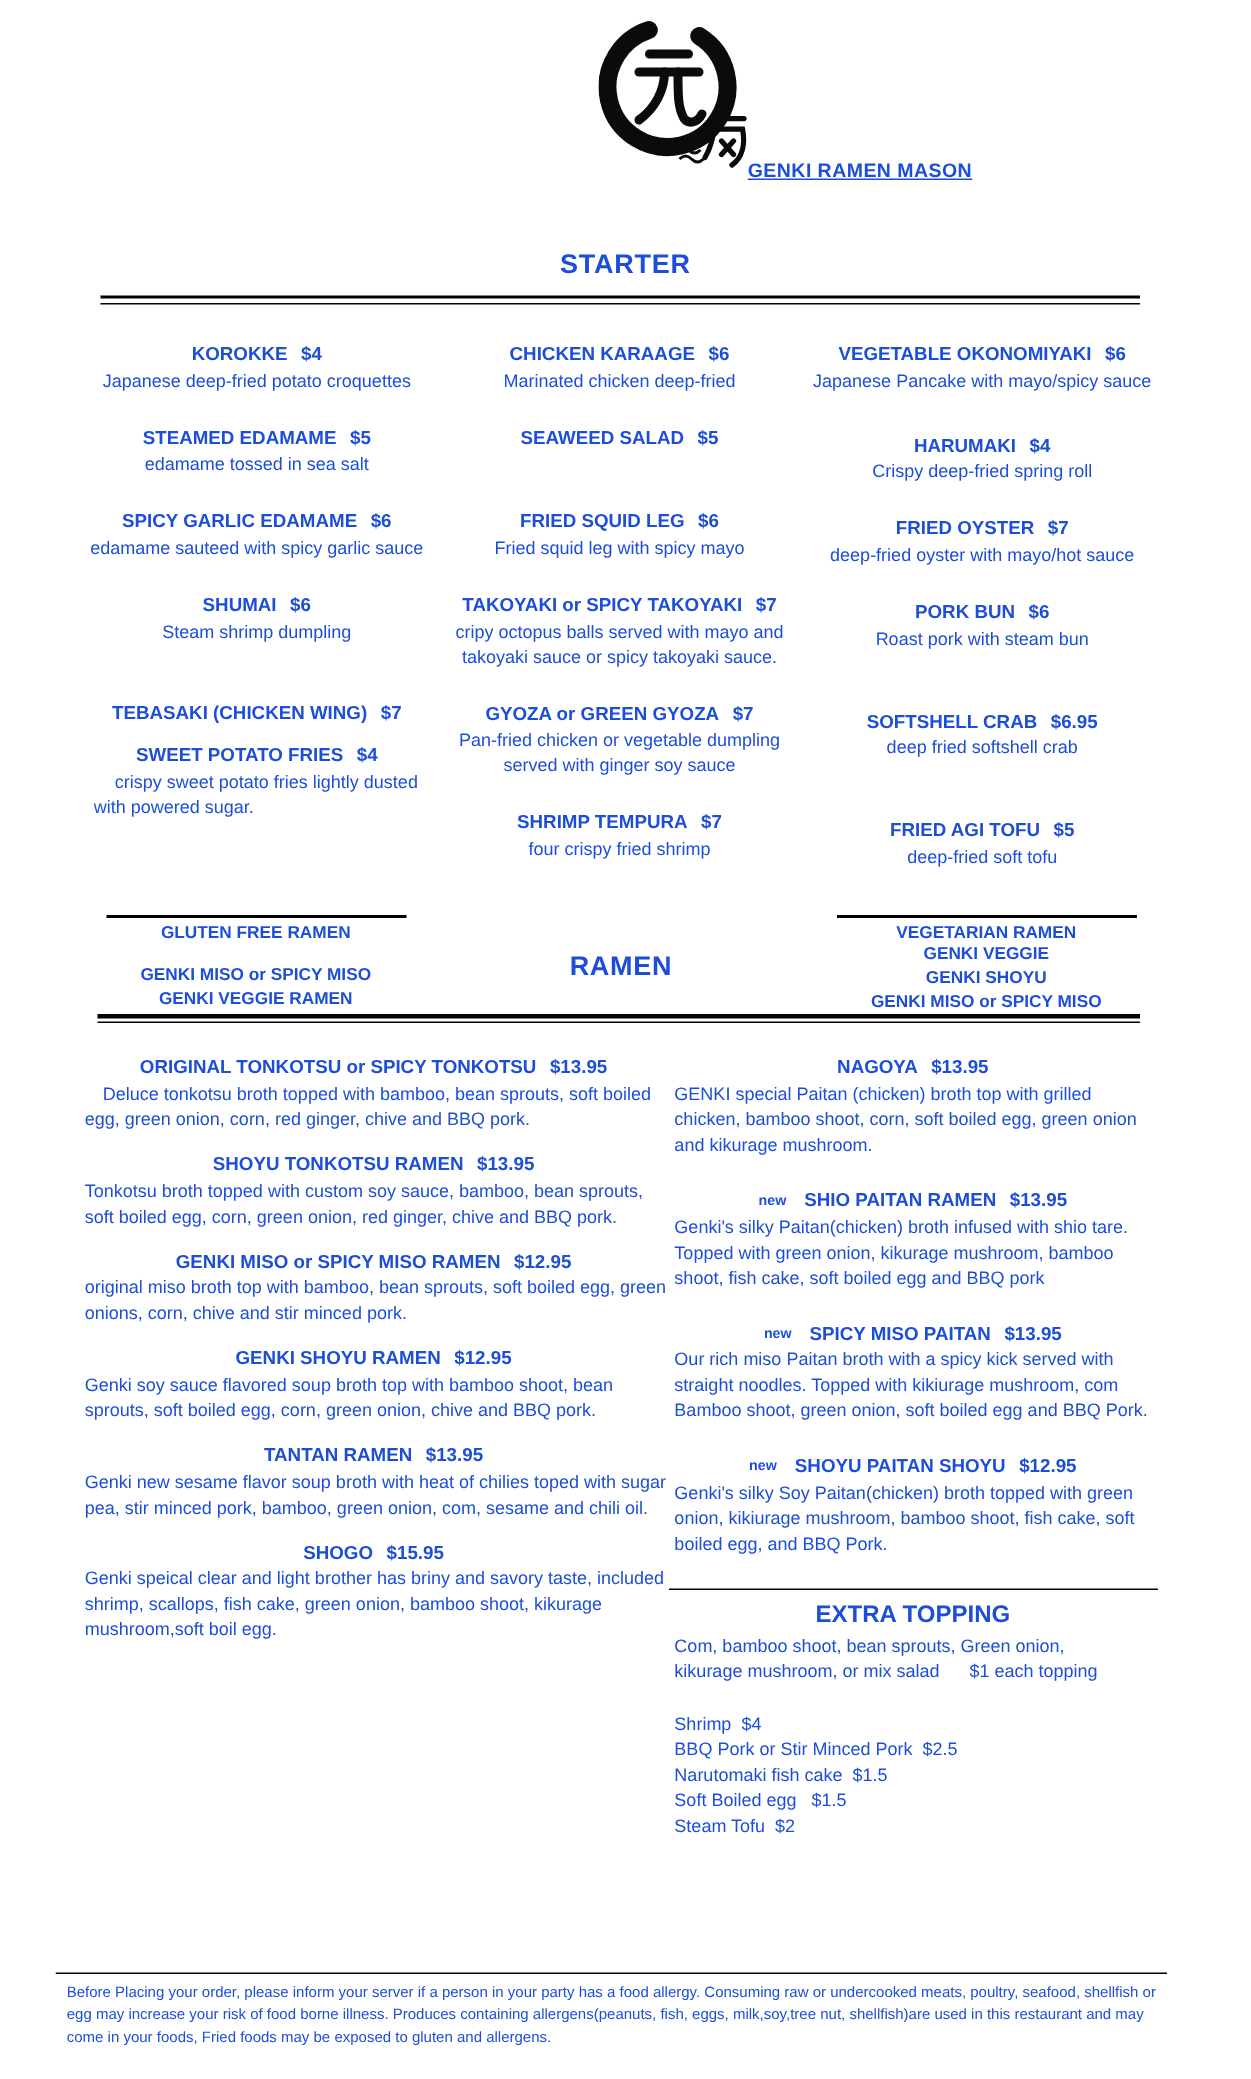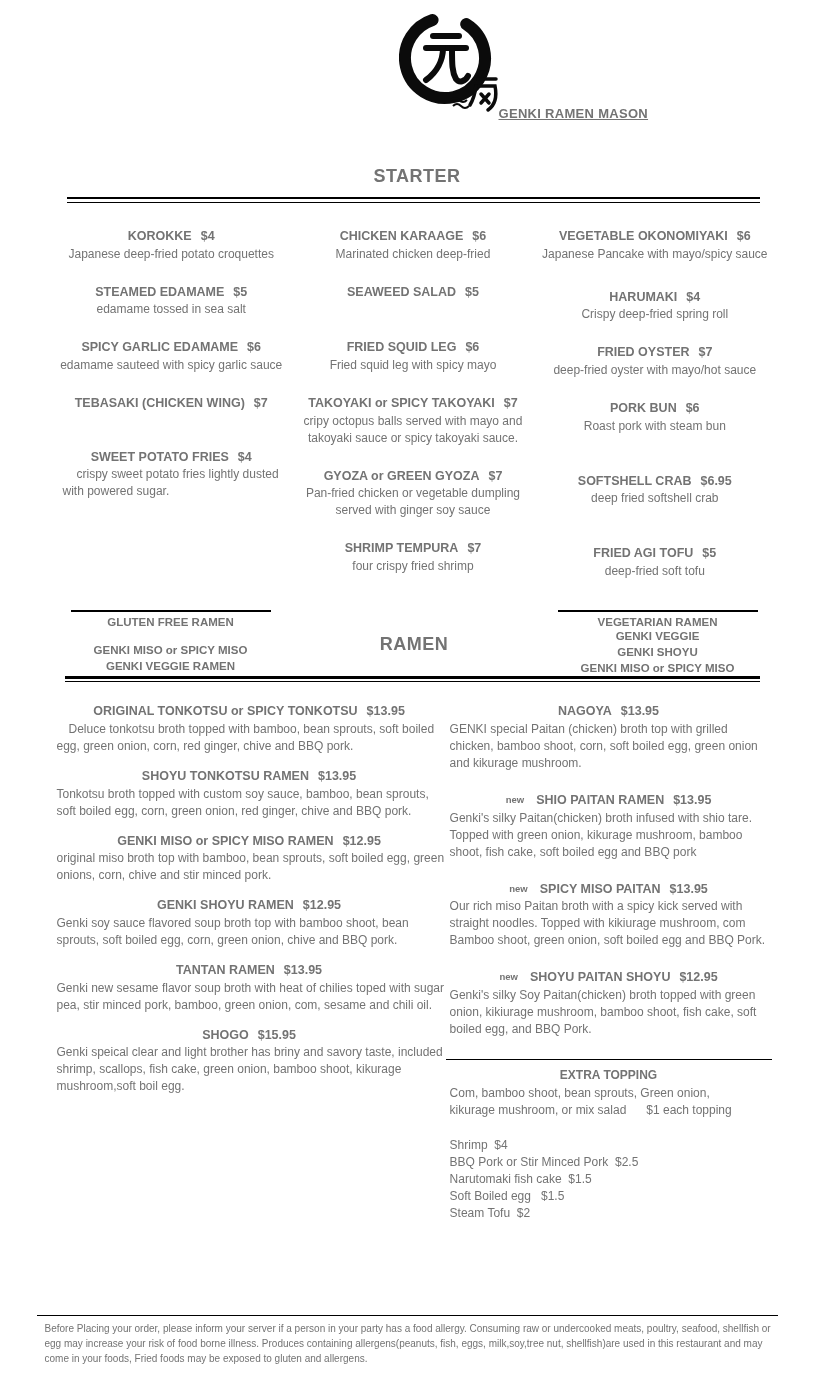--- a/index.html
+++ b/index.html
@@ -3,21 +3,21 @@
 <meta charset="utf-8">
 <style>
   * { margin: 0; padding: 0; box-sizing: border-box; }
   html, body { background: #ffffff; }
   .page {
     position: relative;
     width: 761px;
     height: 1386px;
     margin: 0 auto;
     background: #ffffff;
-    color: #737373;
+    color: #1d4ed8;
     font-family: "Liberation Sans", sans-serif;
     overflow: hidden;
   }
 
   
   .header { position: relative; height: 166px; }
   .logo { position: absolute; left: 362px; top: 2px; }
   .brand {
     position: absolute; left: 462px; top: 106px;
     font-size: 13px; font-weight: bold; letter-spacing: .3px;
@@ -85,21 +85,21 @@
   .ramen-col-right { width: 330px; }
   .ramen-item { margin-bottom: 14px; }
   .ramen-col-right .ramen-item { margin-bottom: 21px; }
   .ramen-item .item-desc { text-align: left; padding-left: 4px; }
   .ramen-col-left .ramen-item:first-child .item-desc { text-indent: 12px; }
   .new-tag { font-size: 9.5px; font-weight: bold; margin-right: 12px; position: relative; top: -1px; }
 
   
   .extra-topping { margin-top: 2px; }
   .extra-topping .rule { border-top: 1.5px solid #000; margin-bottom: 8px; }
-  .extra-title { text-align: center; font-weight: bold; font-size: 12px; margin-bottom: 3px; }
+  .extra-title { text-align: center; font-weight: bold; font-size: 16px; margin-bottom: 3px; }
   .extra-intro, .extra-item {
     font-weight: normal; font-size: 12px; line-height: 1.42;
     white-space: pre-wrap; padding-left: 4px;
   }
   .extra-items { margin-top: 18px; }
 
   
   .footer { position: absolute; left: 0; right: 0; top: 1315px; }
   .footer .rule { border-top: 1.5px solid #000; margin-right: 20px; }
   .disclaimer {
@@ -154,20 +154,24 @@
         </div>
         <div class="item">
           <div class="item-title"><span>STEAMED EDAMAME</span><span class="price">$5</span></div>
           <div class="item-desc">edamame tossed in sea salt</div>
         </div>
         <div class="item">
           <div class="item-title"><span>SPICY GARLIC EDAMAME</span><span class="price">$6</span></div>
           <div class="item-desc">edamame sauteed with spicy garlic sauce</div>
         </div>
         <div class="item">
+          <div class="item-title"><span>SHUMAI</span><span class="price">$6</span></div>
+          <div class="item-desc">Steam shrimp dumpling</div>
+        </div>
+        <div class="item">
           <div class="item-title"><span>TEBASAKI (CHICKEN WING)</span><span class="price">$7</span></div>
         </div>
         <div class="item">
           <div class="item-title"><span>SWEET POTATO FRIES</span><span class="price">$4</span></div>
           <div class="item-desc left">crispy sweet potato fries lightly dusted with powered sugar.</div>
         </div>
       </div>
     <div class="starter-col mid" id="starter-col2">
         <div class="item">
           <div class="item-title"><span>CHICKEN KARAAGE</span><span class="price">$6</span></div>

